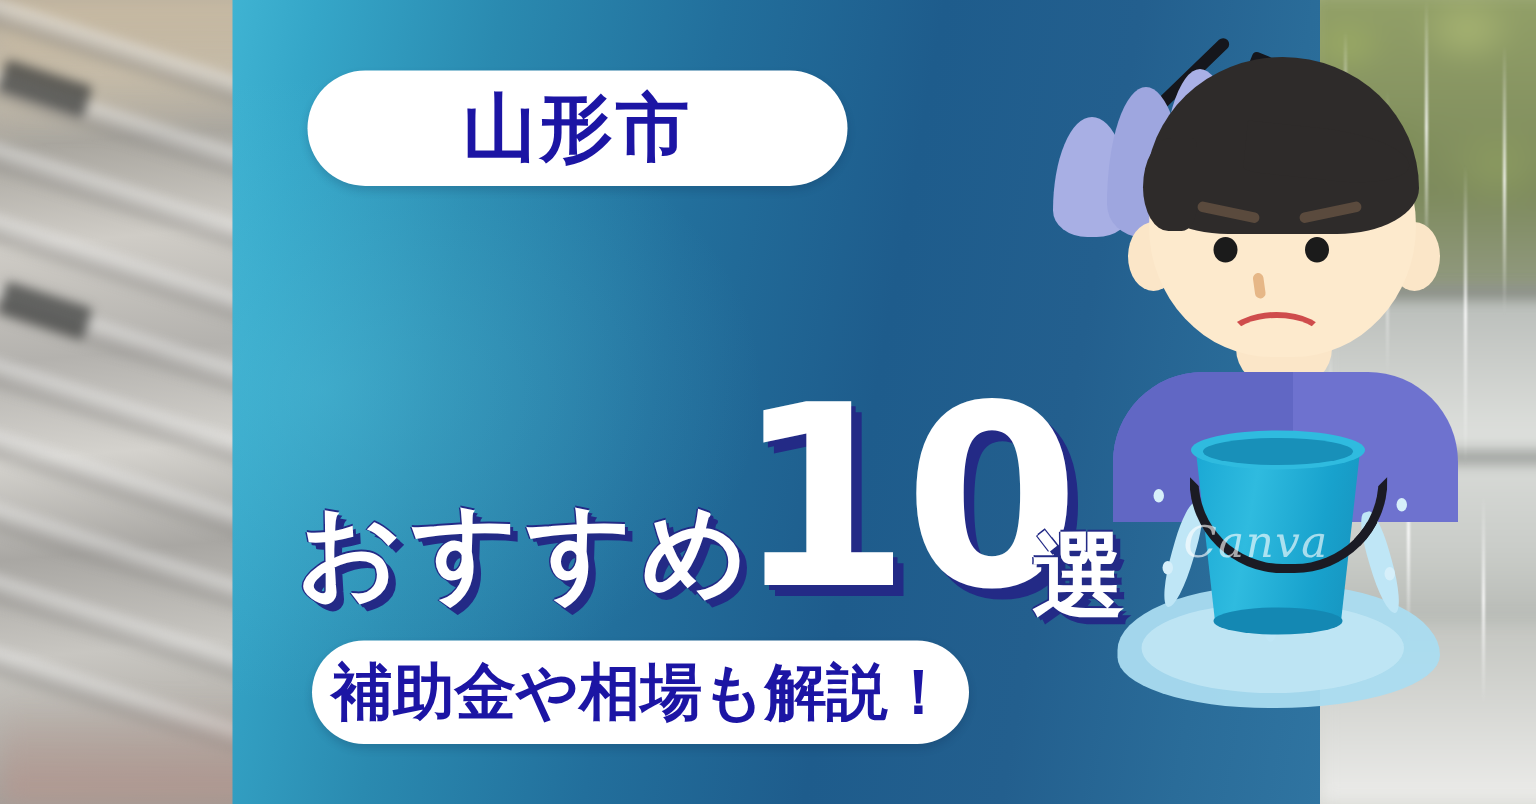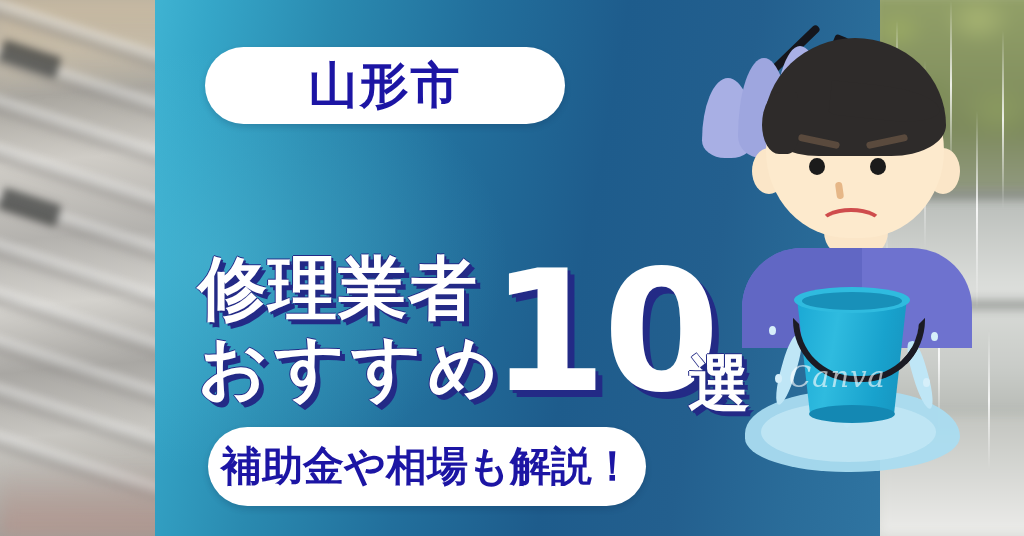--- a/index.html
+++ b/index.html
@@ -165,39 +165,39 @@
   .bucket .hndl{
     position:absolute;left:48px;top:36px;width:120px;height:52px;
     border:6px solid #1b1b24;border-top-color:transparent;
     border-radius:0 0 62px 62px;
   }
   .bucket .spill{
     position:absolute;width:15px;background:#bfe6f6;border-radius:40% 40% 50% 50%;
   }
   .bucket .drop{position:absolute;width:7px;height:9px;background:#d6effa;border-radius:50%;}
   .bucket .canva{
-    position:absolute;left:44px;top:78px;width:150px;
+    position:absolute;left:44px;top:62px;width:150px;
     font-family:"DejaVu Serif","Liberation Serif",serif;
     font-style:italic;font-size:29px;color:rgba(255,255,255,.62);
     letter-spacing:1px;
   }
 
   
   .pill{
     position:absolute;background:#ffffff;border-radius:60px;
     display:flex;align-items:center;justify-content:center;
     box-shadow:0 3px 6px rgba(10,30,60,.18);
   }
   .pill span{
     font-family:"DejaVu Sans","Liberation Sans",sans-serif;
     font-weight:bold;color:#1c15a4;white-space:nowrap;
   }
   #pill-top{left:205px;top:47px;width:360px;height:77px;}
   #pill-top span{font-size:49px;letter-spacing:2px;}
-  #pill-bottom{left:208px;top:427px;width:438px;height:79px;}
+  #pill-bottom{left:208px;top:427px;width:438px;height:69px;}
   #pill-bottom span{font-size:41px;letter-spacing:0px;}
 
   
   .hl{
     position:absolute;
     font-family:"DejaVu Sans","Liberation Sans",sans-serif;
     font-weight:bold;color:#ffffff;white-space:nowrap;
     text-shadow:5px 5px 0 #232a86, 2px 2px 0 #232a86, -1px 0 0 #232a86, 0 -1px 0 #232a86;
   }
   #hl-main{left:196px;top:131px;font-size:89px;letter-spacing:1px;}
@@ -299,21 +299,20 @@
     <div class="drop" style="left:30px;top:92px"></div>
     <div class="drop" style="left:186px;top:50px"></div>
     <div class="drop" style="left:178px;top:96px"></div>
     <div class="canva">Canva</div>
   </div>
 
   <div class="pill" id="pill-top">
     <span>山形市</span>
   </div>
 
-  <div class="hl" id="hl-sub1">修理業者</div>
   <div class="hl" id="hl-sub2">おすすめ</div>
   <div class="hl" id="hl-ten">10</div>
   <div class="hl" id="hl-sen">選</div>
 
   <div class="pill" id="pill-bottom">
     <span>補助金や相場も解説！</span>
   </div>
 
 </div>
 

